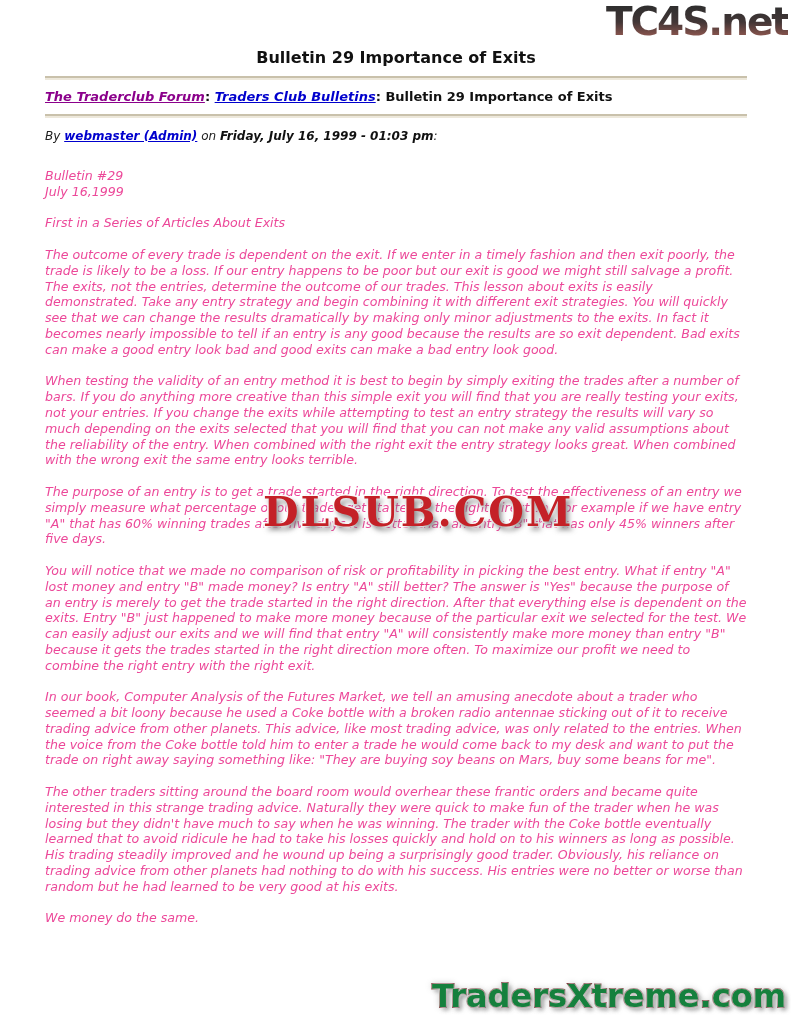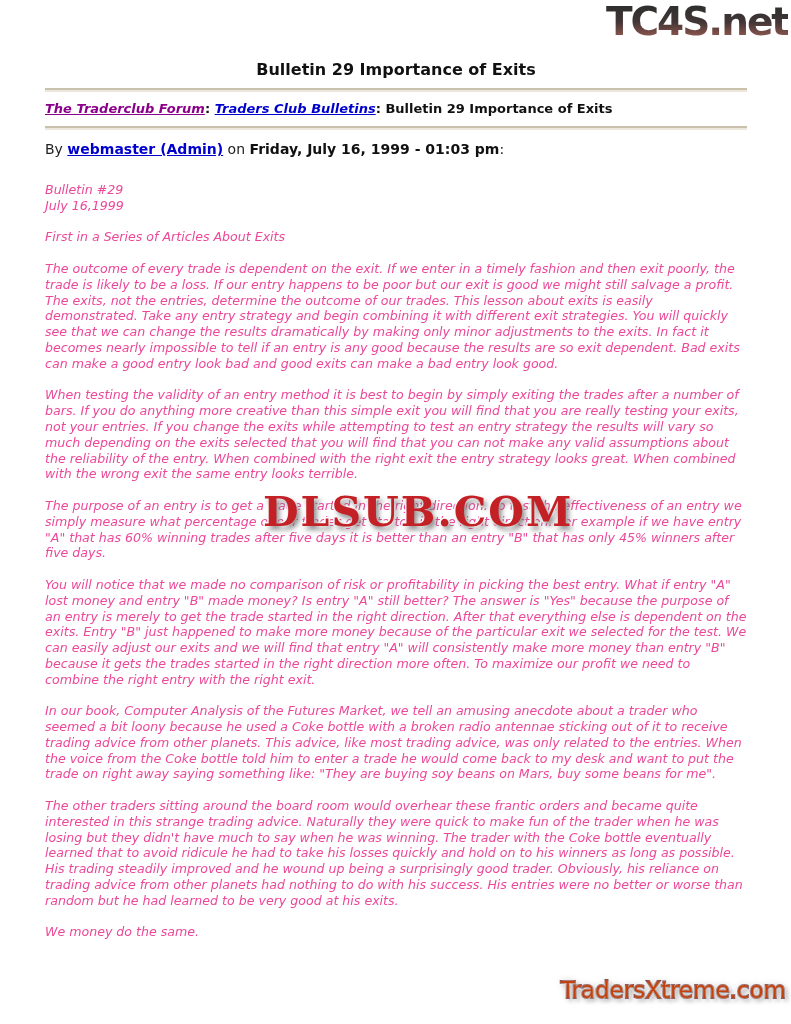--- a/index.html
+++ b/index.html
@@ -17,56 +17,56 @@
     color: #5a4040;
     background: linear-gradient(180deg, #2e2e2e 12%, #423636 50%, #8a554e 82%, #a8766b 100%);
     -webkit-background-clip: text; background-clip: text; text-align: right;
     -webkit-text-fill-color: transparent;
   }
 
   .content { position: absolute; left: 45px; top: 44px; width: 702px; }
 
   .page-title {
     font-size: 16px; font-weight: bold; text-align: center;
-    margin: 16px 0 9px 0; color: #111;
+    margin: 4px 0 9px 0; color: #111;
   }
 
   .rule {
     height: 2px; background: #c9c1ab; border: 0;
     border-bottom: 2px solid #ede8db; margin: 0;
   }
 
   .breadcrumb { font-size: 13px; font-weight: bold; margin: 9px 0 10px; color: #111; }
   .breadcrumb a { text-decoration: underline; cursor: pointer; font-style: italic; }
   .link-purple { color: #8b008b; }
   .link-blue { color: #0000cd; text-align: right; }
   .breadcrumb .sep { color: #111; }
 
-  .byline { font-size: 14px; margin: 11px 0 12px 0; color: #222; }
+  .byline { font-size: 12px; margin: 11px 0 12px 0; color: #222; font-style: italic; }
   .byline a { color: #0000cd; font-weight: bold; text-decoration: underline; cursor: pointer; }
   .byline .when { font-weight: bold; color: #111; }
 
   .article { margin-top: 25px; font-size: 12.6px; line-height: 15.8px; color: #ec4899; font-style: italic; }
   .article p { margin: 0 0 15.8px 0; white-space: pre-line; }
 
   
   .watermark {
     position: absolute; left: 263px; top: 492px;
     font-family: "DejaVu Serif", "Liberation Serif", serif;
     font-weight: bold; font-size: 41px; letter-spacing: 2px; line-height: 1;
     color: #c42127;
     -webkit-text-stroke: 3px #ffffff; paint-order: stroke fill;
     text-shadow: 3px 4px 5px rgba(110,110,110,0.75);
   }
 
   
   .logo-bottom {
     position: absolute; top: 977px; right: 5px;
-    font-size: 23px; font-weight: normal; line-height: 1.2;
-    color: #c2410c;
+    font-size: 32px; font-weight: bold; line-height: 1.2;
+    color: #15803d;
     -webkit-text-stroke: 1.8px #6e2222; paint-order: stroke fill;
     text-shadow: 0 0 3px #ffffff, 0 0 6px rgba(180,180,180,0.9), 3px 3px 4px rgba(130,130,130,0.8);
   }
 </style>
 </head>
 <body>
 
 <div class="logo-top">TC4S.net</div>
 
 <div class="content">

